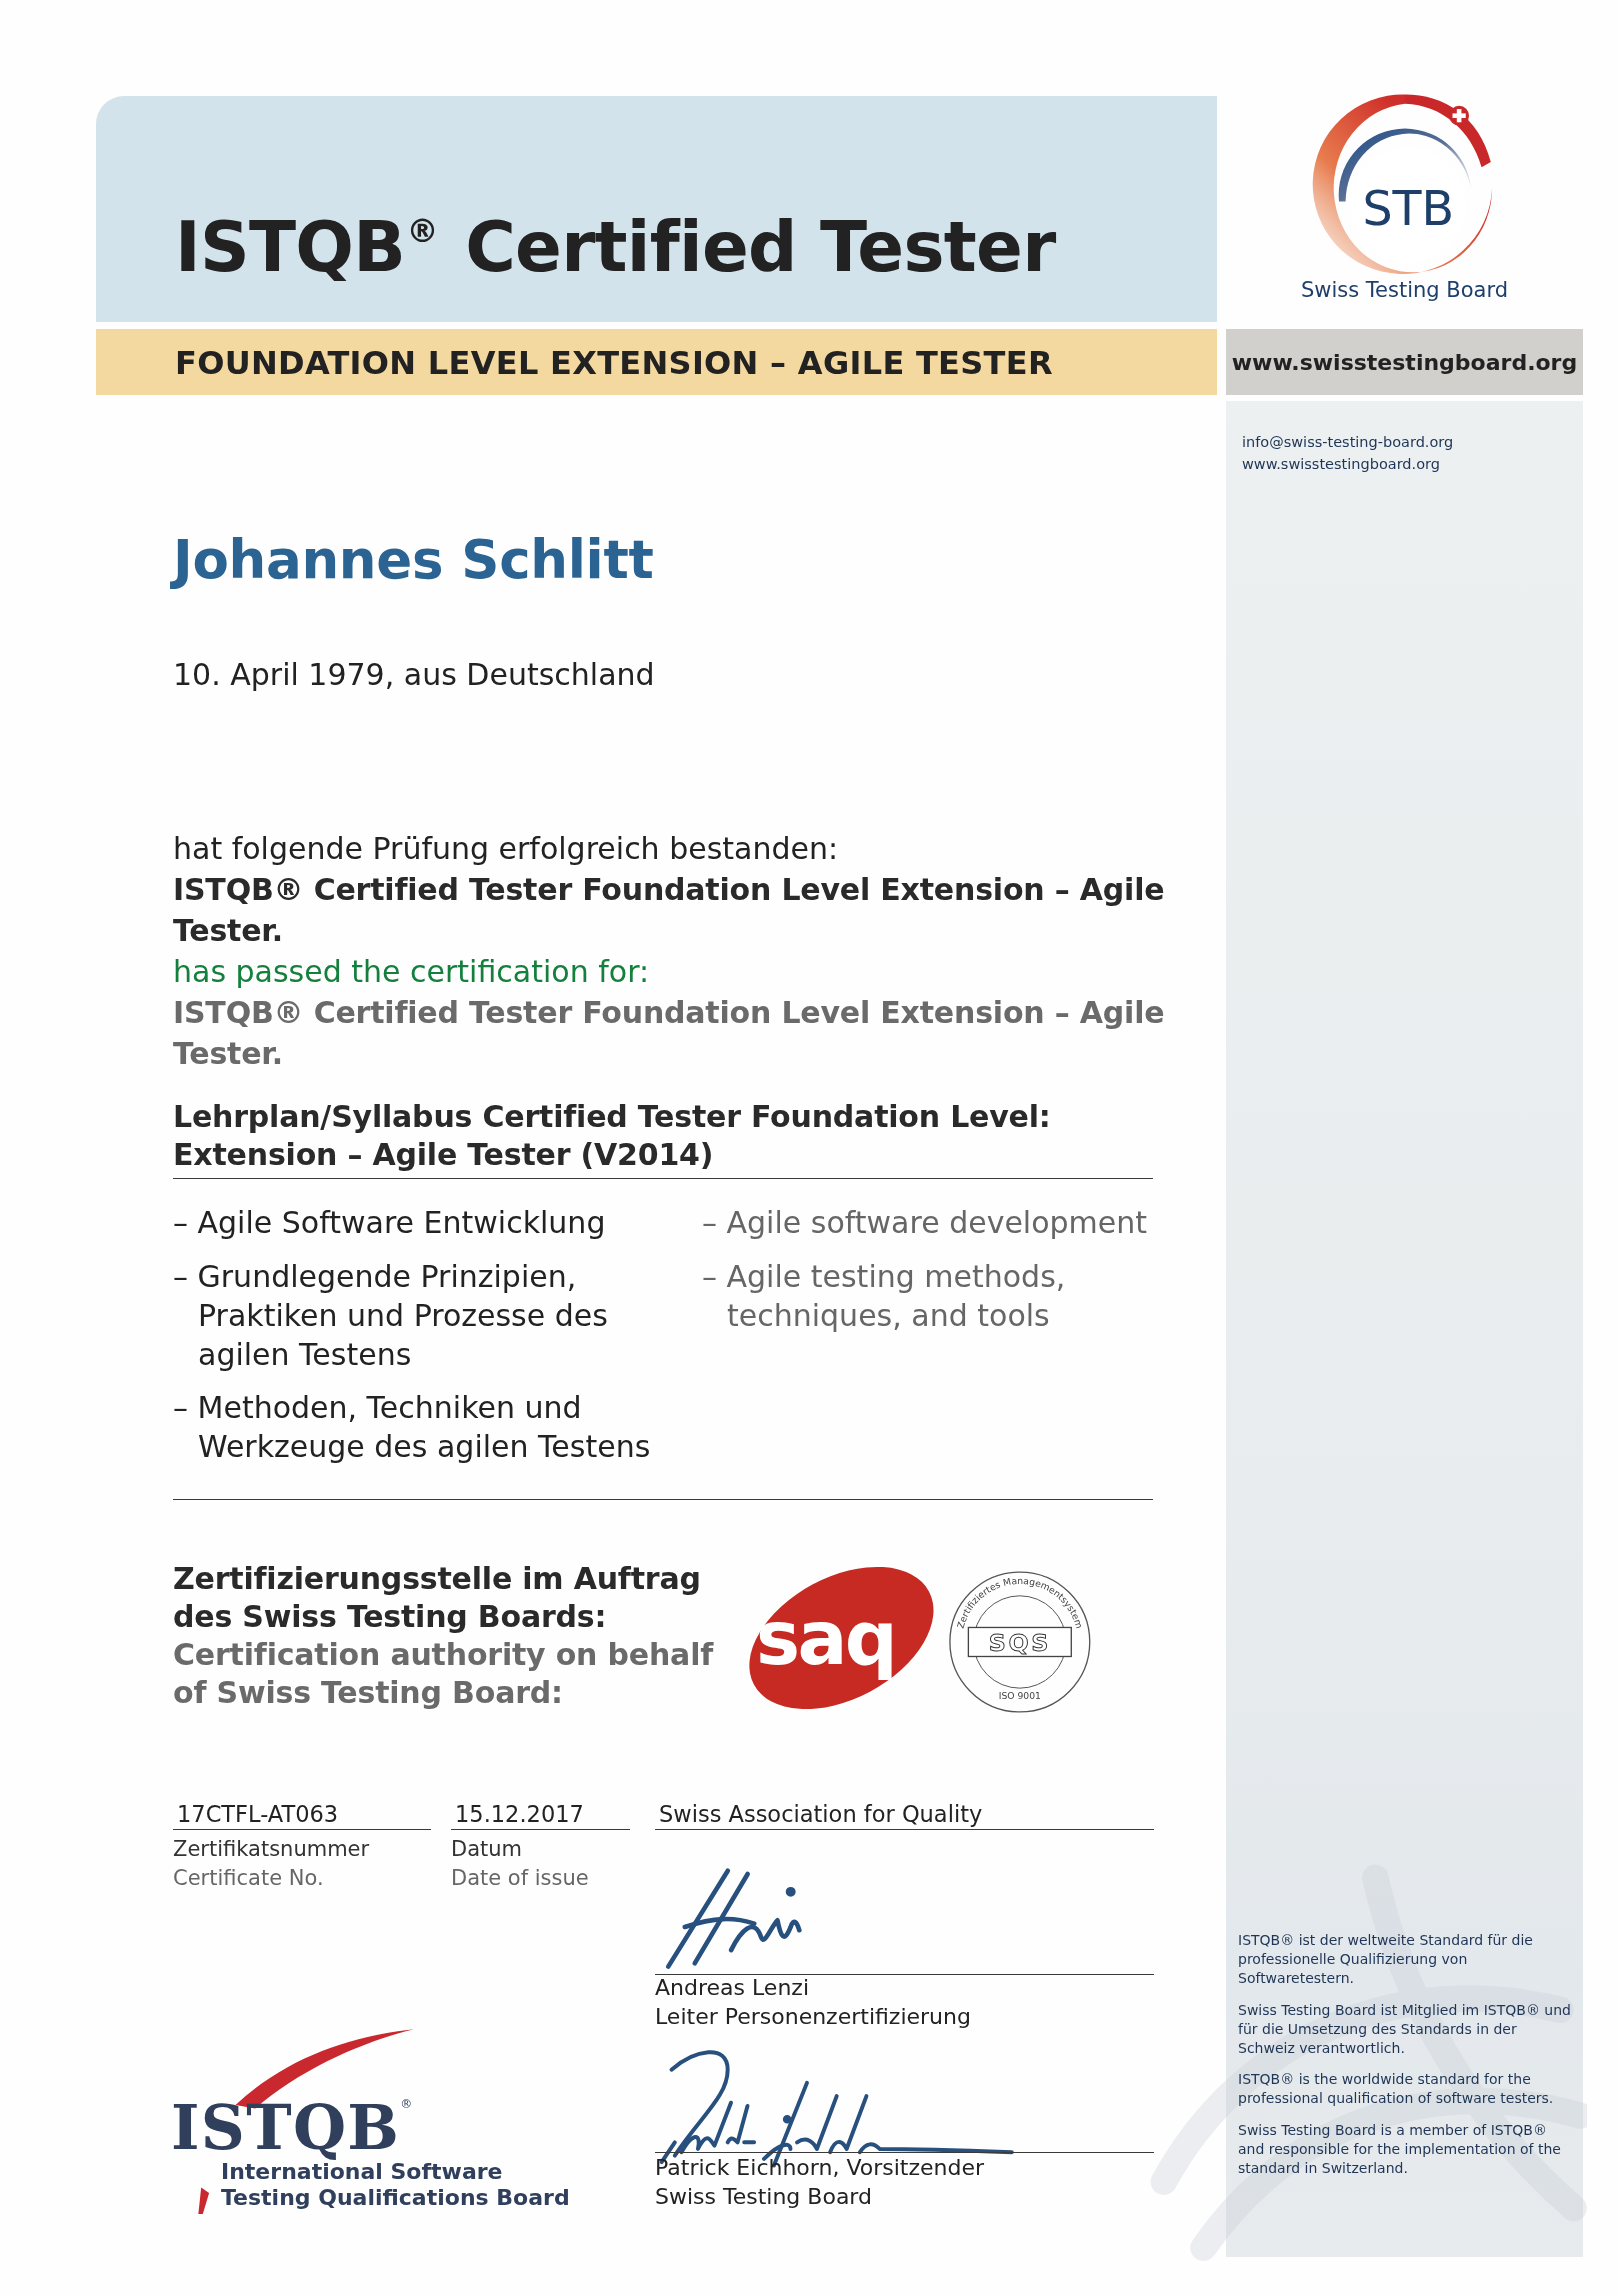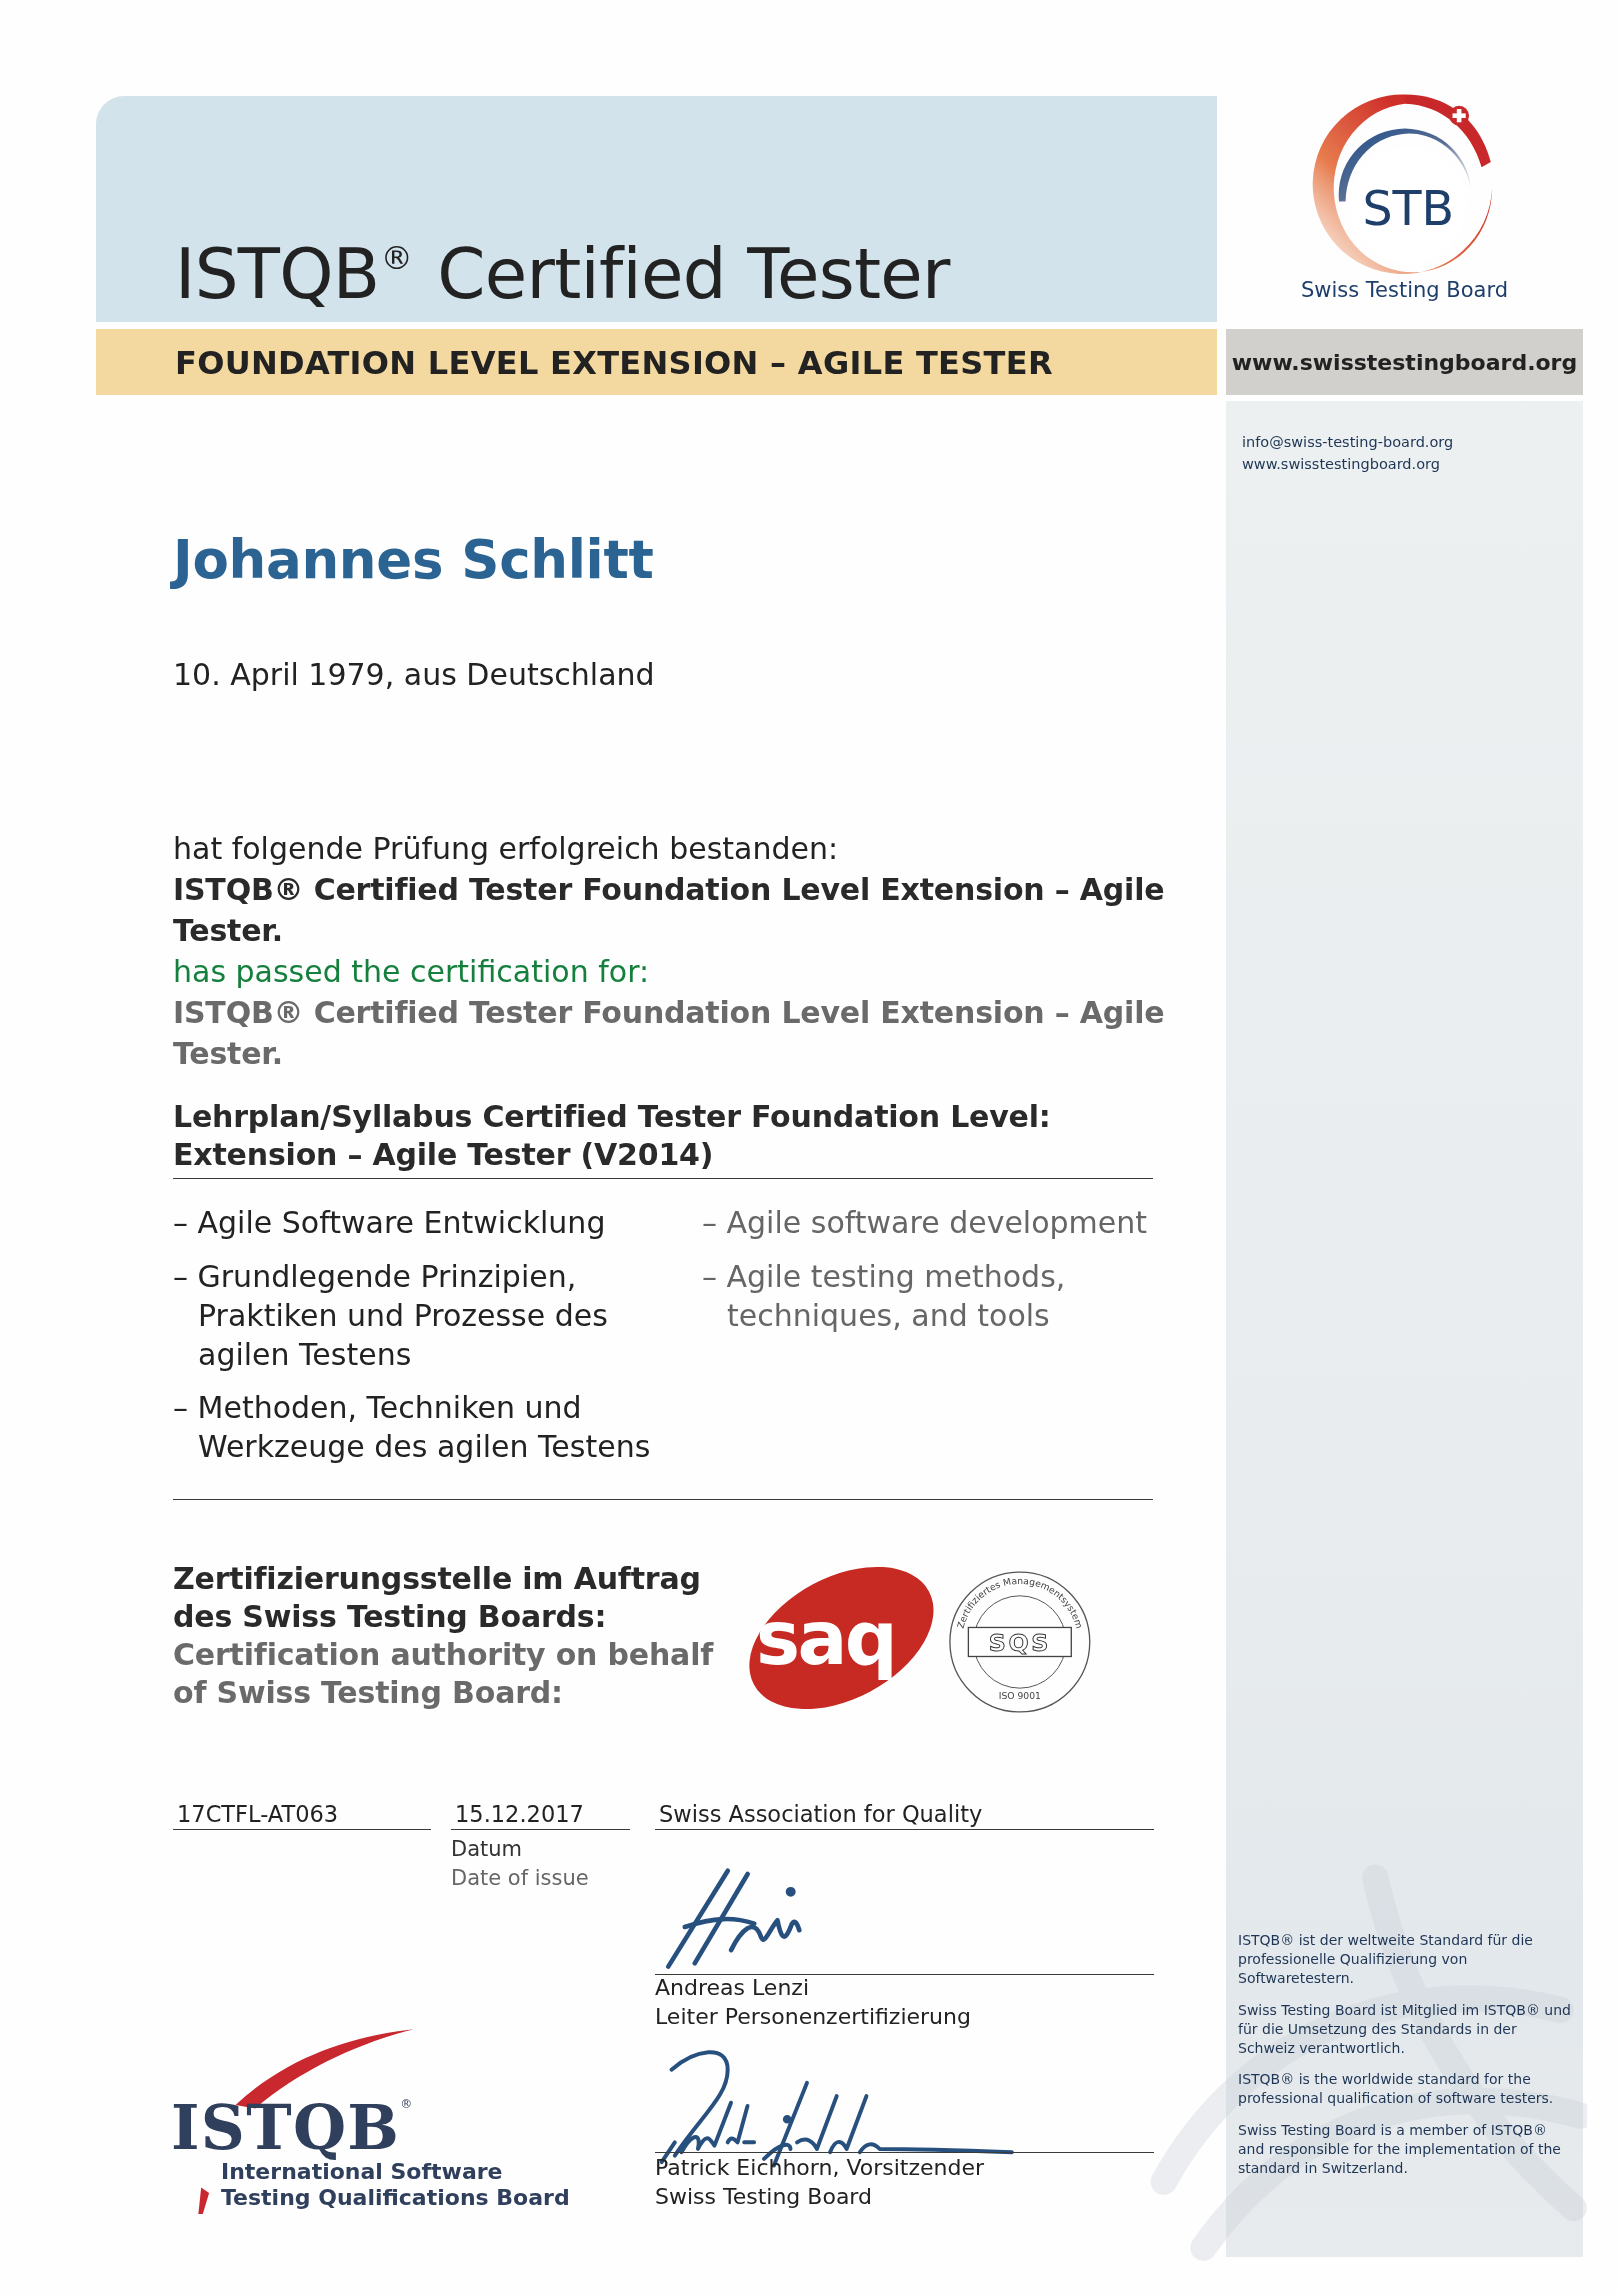--- a/index.html
+++ b/index.html
@@ -21,26 +21,25 @@
     
     .header-band {
       left: 96px; top: 96px; width: 1121px; height: 226px;
       background: #d3e3ec;
       border-top-left-radius: 28px;
     }
     .header-title {
       left: 175px; top: 213px;
       font-family: "DejaVu Sans", sans-serif;
       font-size: 69px;
-      font-weight: 400;
+      font-weight: 700;
       letter-spacing: -0.7px;
       color: #222;
       white-space: nowrap;
       line-height: 1;
-      margin-top: 27px;
     }
     .header-title sup { font-size: 32px; vertical-align: 29px; margin: 0 4px 0 1.3px; }
     .subtitle-band {
       left: 96px; top: 329px; width: 1121px; height: 66px;
       background: #f3d9a0;
     }
     .subtitle-text {
       left: 175px; top: 344px;
       font-family: "DejaVu Sans", sans-serif;
       font-weight: bold;
@@ -274,20 +273,24 @@
   <text font-family="DejaVu Sans, sans-serif" font-size="14" fill="#444">
     <textPath href="#sealTopArc" startOffset="50%" text-anchor="middle">Zertifiziertes Managementsystem</textPath>
   </text>
   <rect x="40" y="96" width="156" height="44" fill="#fff" stroke="#444" stroke-width="2"></rect>
   <text x="118" y="132" text-anchor="middle" font-family="DejaVu Sans, sans-serif" font-weight="bold" font-size="36" fill="#fff" stroke="#333" stroke-width="1.5" letter-spacing="4">SQS</text>
   <text x="118" y="205" text-anchor="middle" font-family="DejaVu Sans, sans-serif" font-size="14" fill="#444">ISO 9001</text>
 </svg>
 
 <div class="abs cert-field cert-no">
   <div class="field-value">17CTFL-AT063</div>
+  <div class="labels">
+    <div class="field-label-de">Zertifikatsnummer</div>
+    <div class="field-label-en">Certificate No.</div>
+  </div>
 </div>
 <div class="abs cert-field cert-date">
   <div class="field-value">15.12.2017</div>
   <div class="labels">
     <div class="field-label-de">Datum</div>
     <div class="field-label-en">Date of issue</div>
   </div>
 </div>
 <div class="abs cert-field cert-org">
   <div class="field-value">Swiss Association for Quality</div>

